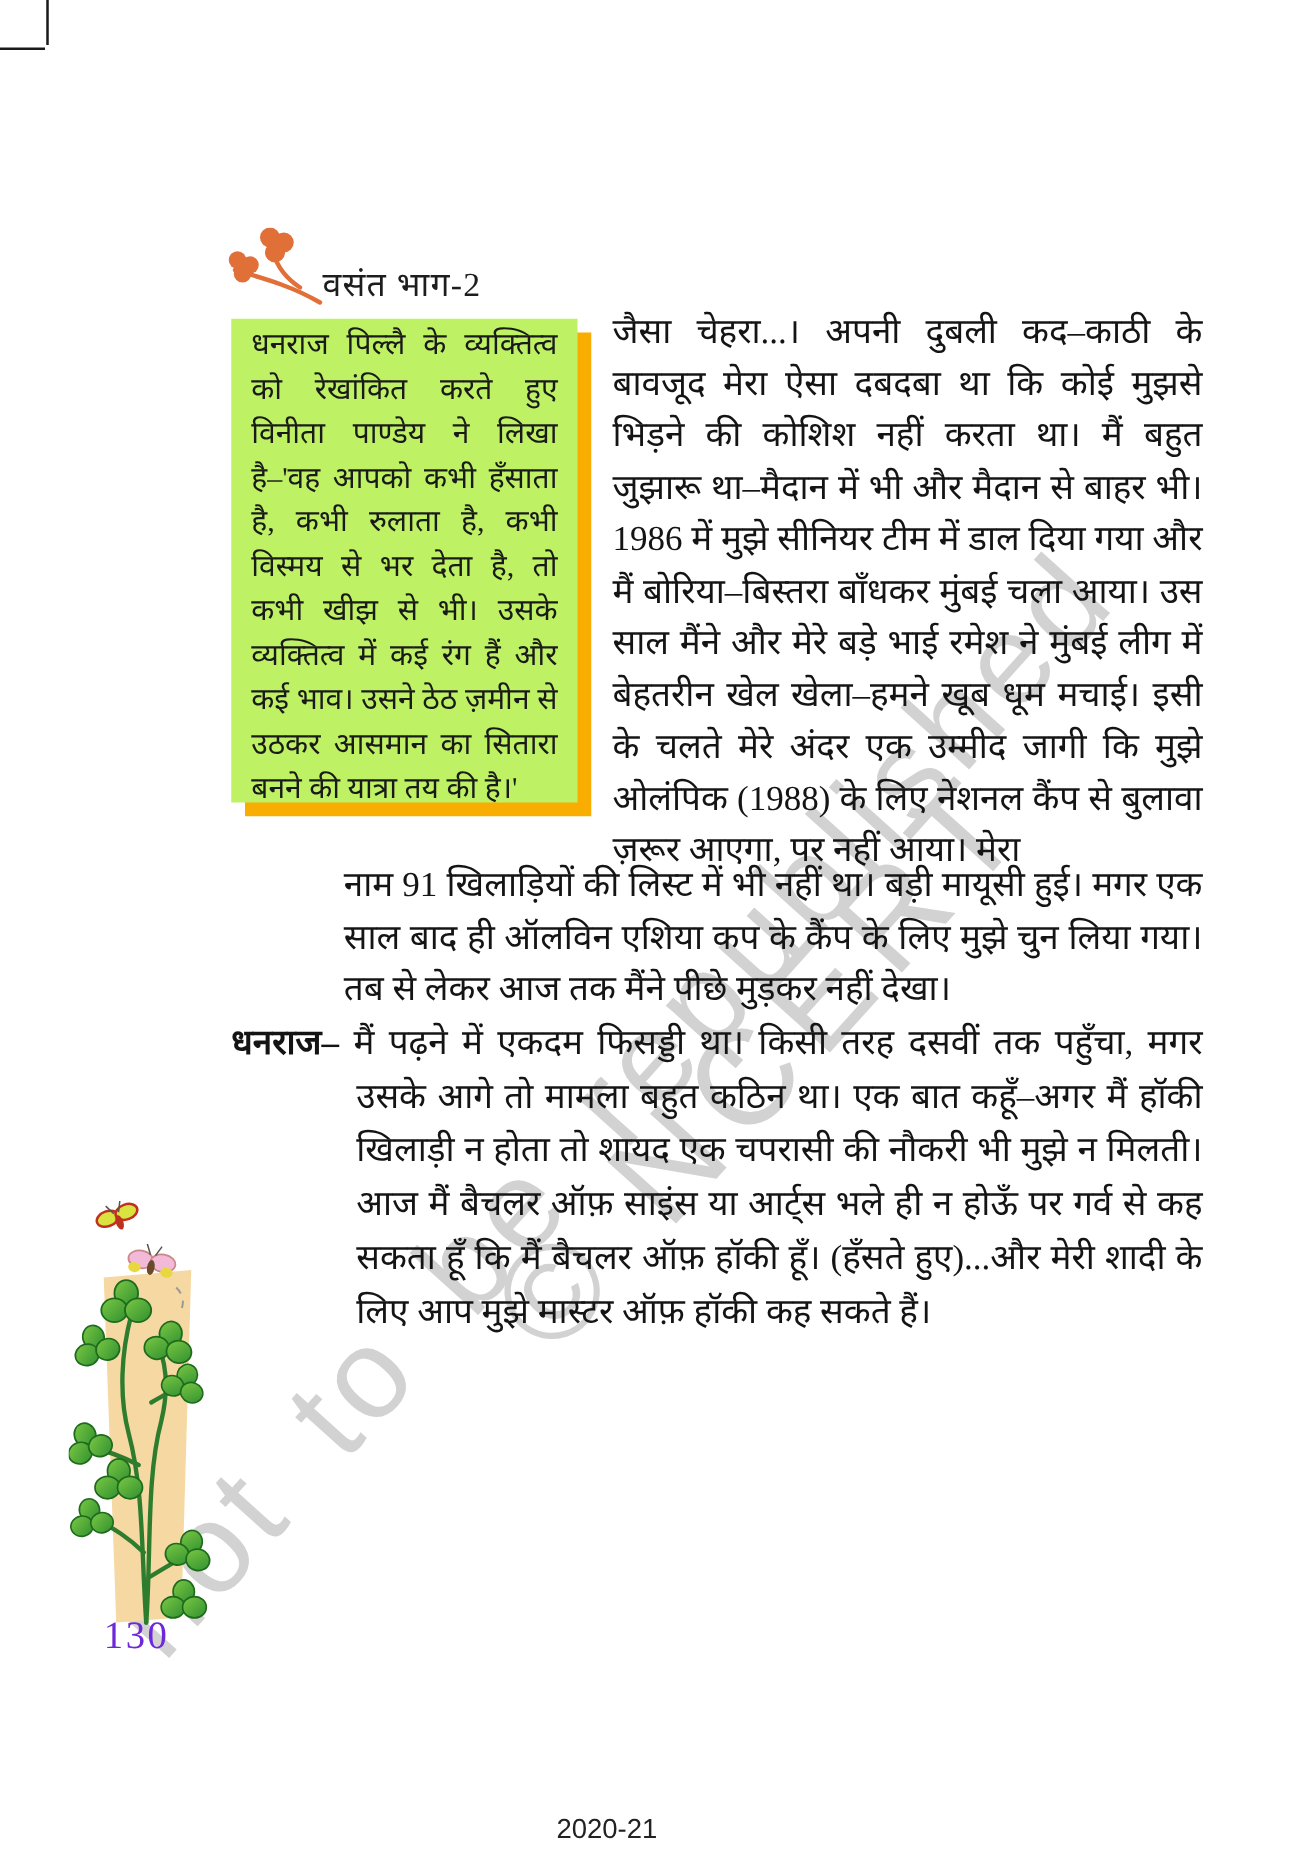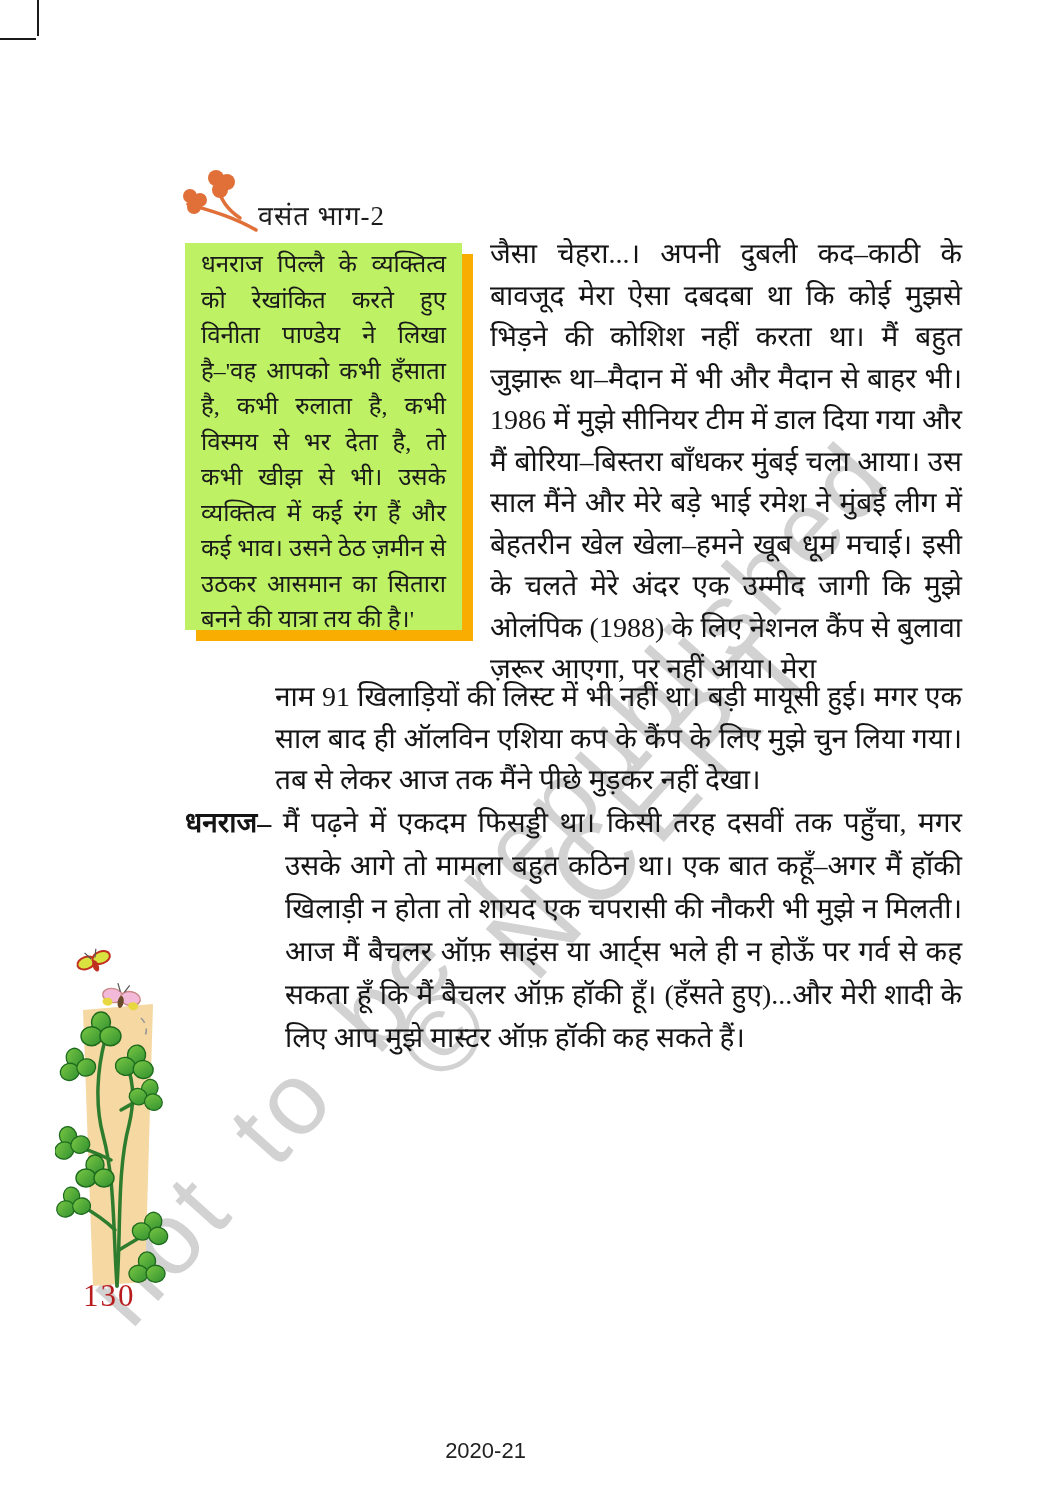--- a/index.html
+++ b/index.html
@@ -12,21 +12,21 @@
   .crop-h{position:absolute;left:0;top:38px;width:36px;height:2px;background:#1a1a1a;}
 
   
   .wm{
     position:absolute;z-index:0;color:#d2d2d2;font-family:"Liberation Sans",sans-serif;
     white-space:nowrap;transform-origin:0 50%;font-weight:400;user-select:none;
   }
   .wm-ncert{left:415px;top:1000px;font-size:108px;letter-spacing:14px;transform:rotate(-48deg);}
   .wm-repub{left:105px;top:1250px;font-size:102px;letter-spacing:6px;word-spacing:22px;transform:rotate(-48deg);}
 
-  .layer{position:absolute;inset:0;z-index:1;}
+  .layer{position:absolute;inset:0;z-index:1;margin-top:12px;}
 
   
   .logo{position:absolute;left:180px;top:170px;width:80px;height:66px;}
   .series-title{position:absolute;left:258px;top:196px;font-size:27px;color:#1d1d1d;letter-spacing:1px;}
 
   
   .quote-box{
     position:absolute;left:185px;top:243px;width:277px;height:387px;box-sizing:border-box;
     background:#bef264;box-shadow:11px 11px 0 #F9AD00;padding:4px 16px 0 16px;
   }
@@ -43,21 +43,21 @@
   }
   .dialogue{
     position:absolute;left:185px;top:801px;width:777px;
     font-size:28px;line-height:43px;
   }
   .dialogue .entry{margin:0;padding-left:100px;text-indent:-100px;text-align:justify;}
   .dialogue .speaker{font-weight:bold;}
 
   
   .plant{position:absolute;left:55px;top:930px;width:130px;height:385px;}
-  .page-number{position:absolute;left:83px;top:1278px;font-size:31px;letter-spacing:2px;color:#b91c1c;}
+  .page-number{position:absolute;left:83px;top:1278px;font-size:31px;letter-spacing:2px;color:#6d28d9;}
 
   .footer-edition{
     position:absolute;left:0;top:1438px;width:971px;text-align:center;
     font-family:"Liberation Sans",sans-serif;font-size:22px;color:#222;
   }
 </style>
 </head>
 <body>
 
 <div class="page">

